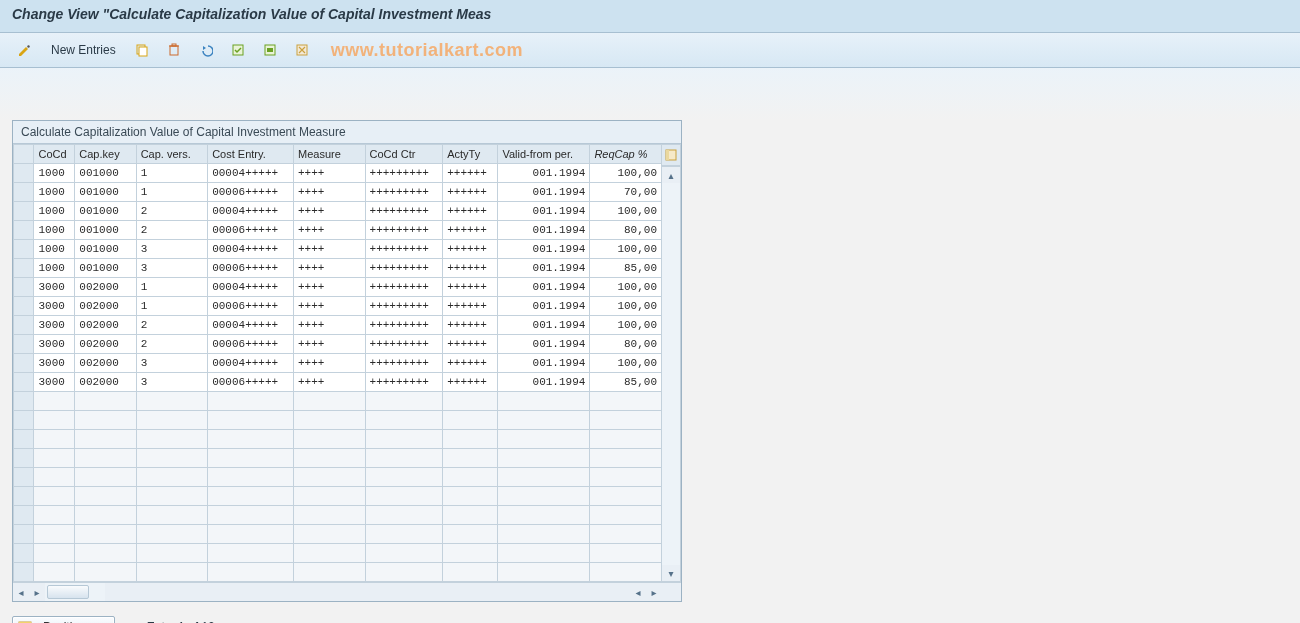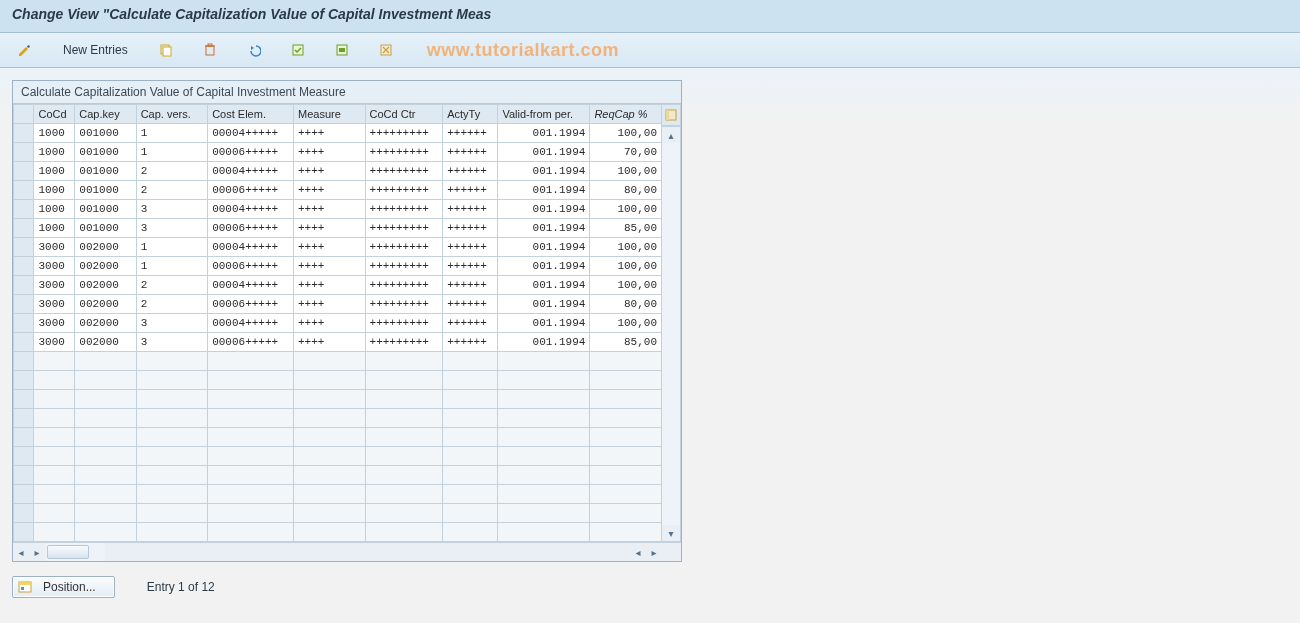--- a/index.html
+++ b/index.html
@@ -29,21 +29,21 @@
     color: #2a3a47;
     background: linear-gradient(#cde2f0, #cde2f0);
     border-bottom: 1px solid #a7bfd1;
   }
   
   .toolbar {
     height: 26px;
     padding: 4px 10px;
     display: flex;
     align-items: center;
-    gap: 14px;
+    gap: 2px;
     background: linear-gradient(#e7f1f9, #d7e8f4);
     border-bottom: 1px solid #a7bfd1;
   }
   .toolbar .btn {
     height: 20px;
     min-width: 20px;
     border: 1px solid transparent;
     border-radius: 3px;
     display: inline-flex;
     align-items: center;
@@ -60,20 +60,21 @@
   }
   
   .main {
     padding: 12px;
   }
   .panel {
     width: 668px;
     border: 1px solid #9cb2c3;
     background: #f4f7fa;
     box-shadow: 0 0 0 1px #e4ecf3 inset;
+    margin-top: 40px;
   }
   .panel-title {
     padding: 4px 8px;
     background: #e7eff6;
     border-bottom: 1px solid #b7c8d6;
     color: #3a4a56;
   }
   .grid-wrap {
     position: relative;
     display: flex;
@@ -266,21 +267,21 @@
             <col style="width:54px">
             <col style="width:90px">
             <col style="width:70px">
           </colgroup>
           <thead>
             <tr>
               <th class="rowsel"></th>
               <th>CoCd</th>
               <th>Cap.key</th>
               <th>Cap. vers.</th>
-              <th>Cost Elem.</th>
+              <th>Cost Entry.</th>
               <th>Measure</th>
               <th>CoCd Ctr</th>
               <th>ActyTy</th>
               <th>Valid-from per.</th>
               <th style="text-align:left;font-style:italic;">ReqCap %</th>
             </tr>
           </thead>
           <tbody id="table-body">
               <tr>
                 <td class="rowsel"></td>

